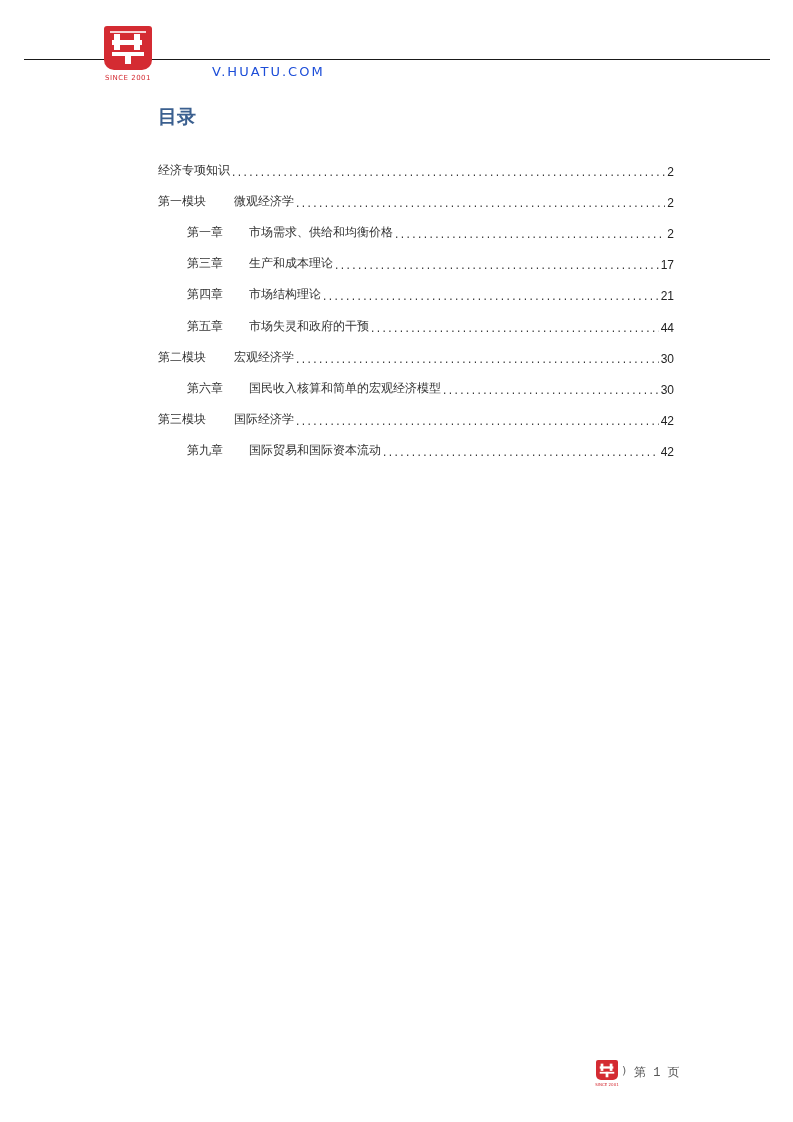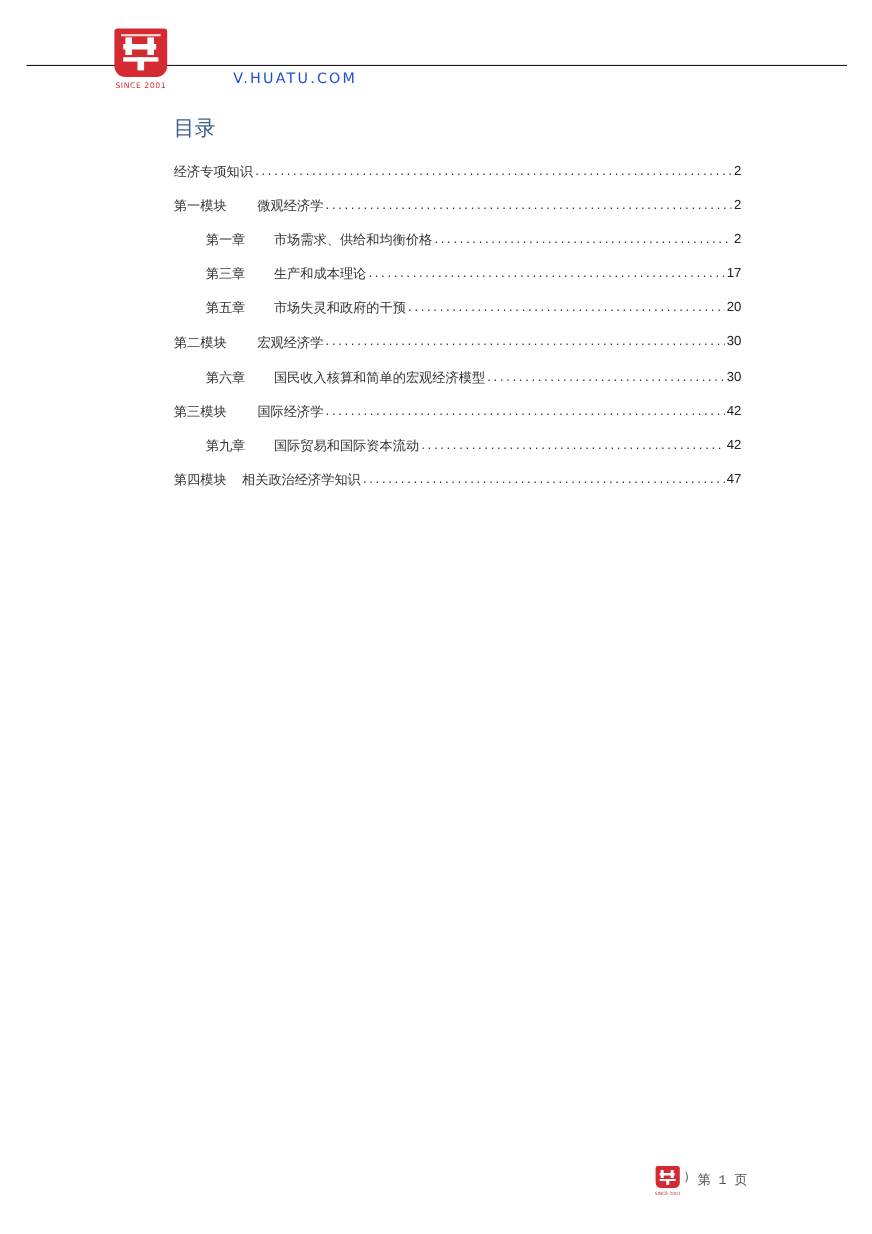--- a/index.html
+++ b/index.html
@@ -14,23 +14,23 @@
   .logo-badge .glyph { position: absolute; left: 0; top: 0; width: 48px; height: 44px; }
   .logo-since { position: absolute; left: 0; top: 50px; width: 56px; text-align: center;
                 font-family: "DejaVu Sans", sans-serif; font-size: 7px; color: #d42b32; letter-spacing: 0.5px; }
   .logo-cn { position: absolute; left: 64px; top: -2px; font-family: "DejaVu Sans", sans-serif;
              font-size: 40px; font-weight: bold; color: #6d6d6d; letter-spacing: 2px; line-height: 44px; }
   .logo-url { position: absolute; left: 112px; top: 40px; font-family: "DejaVu Sans", sans-serif;
               font-size: 13px; color: #1d4ed8; letter-spacing: 2px; }
 
   
   .toc-title { position: absolute; left: 158px; top: 104px; font-family: "DejaVu Sans", sans-serif;
-               font-size: 19px; font-weight: normal; color: #3a5f8f; }
+               font-size: 19px; font-weight: bold; color: #3a5f8f; }
   .toc { position: absolute; left: 158px; top: 148px; width: 516px; }
-  .toc-row { display: flex; align-items: flex-start; height: 31.1px; font-size: 12px; color: #333; white-space: nowrap; }
+  .toc-row { display: flex; align-items: flex-end; height: 31.1px; font-size: 12px; color: #333; white-space: nowrap; }
   .toc-row.lvl2 { padding-left: 29px; }
   .toc-num { display: inline-block; }
   .toc-gap { display: inline-block; }
   .toc-text { display: inline-block; }
   .toc-dots { flex: 1; overflow: hidden; margin: 0 2px; font-family: "Liberation Sans", sans-serif;
               letter-spacing: 2.4px; color: #333; font-size: 12px; }
   .toc-dots::before { content: "................................................................................................................................................"; }
   .toc-page { font-family: "Liberation Sans", sans-serif; font-size: 12px; color: #222; }
 
   
@@ -83,25 +83,32 @@
     <span class="toc-page">2</span>
   </div>
   <div class="toc-row lvl2">
     <span class="toc-num">第三章</span>
     <span class="toc-gap" style="width:26px"></span>
     <span class="toc-text">生产和成本理论</span>
     <span class="toc-dots"></span>
     <span class="toc-page">17</span>
   </div>
   <div class="toc-row lvl2">
+    <span class="toc-num">第四章</span>
+    <span class="toc-gap" style="width:26px"></span>
+    <span class="toc-text">市场结构理论</span>
+    <span class="toc-dots"></span>
+    <span class="toc-page">21</span>
+  </div>
+  <div class="toc-row lvl2">
     <span class="toc-num">第五章</span>
     <span class="toc-gap" style="width:26px"></span>
     <span class="toc-text">市场失灵和政府的干预</span>
     <span class="toc-dots"></span>
-    <span class="toc-page">20</span>
+    <span class="toc-page">44</span>
   </div>
   <div class="toc-row lvl1">
     <span class="toc-num">第二模块</span>
     <span class="toc-gap" style="width:28px"></span>
     <span class="toc-text">宏观经济学</span>
     <span class="toc-dots"></span>
     <span class="toc-page">30</span>
   </div>
   <div class="toc-row lvl2">
     <span class="toc-num">第六章</span>
@@ -117,27 +124,20 @@
     <span class="toc-dots"></span>
     <span class="toc-page">42</span>
   </div>
   <div class="toc-row lvl2">
     <span class="toc-num">第九章</span>
     <span class="toc-gap" style="width:26px"></span>
     <span class="toc-text">国际贸易和国际资本流动</span>
     <span class="toc-dots"></span>
     <span class="toc-page">42</span>
   </div>
-  <div class="toc-row lvl1">
-    <span class="toc-num">第四模块</span>
-    <span class="toc-gap" style="width:14px"></span>
-    <span class="toc-text">相关政治经济学知识</span>
-    <span class="toc-dots"></span>
-    <span class="toc-page">47</span>
-  </div>
 </div>
 
 <div class="footer">
   <div class="footer-badge">
     <svg class="glyph" viewBox="0 0 48 44" xmlns="http://www.w3.org/2000/svg">
       <rect x="10" y="8" width="6" height="16" fill="#fff"></rect>
       <rect x="30" y="8" width="6" height="16" fill="#fff"></rect>
       <rect x="8" y="14" width="30" height="5" fill="#fff"></rect>
       <rect x="8" y="26" width="32" height="4" fill="#fff"></rect>
       <rect x="21" y="26" width="6" height="12" fill="#fff"></rect>

